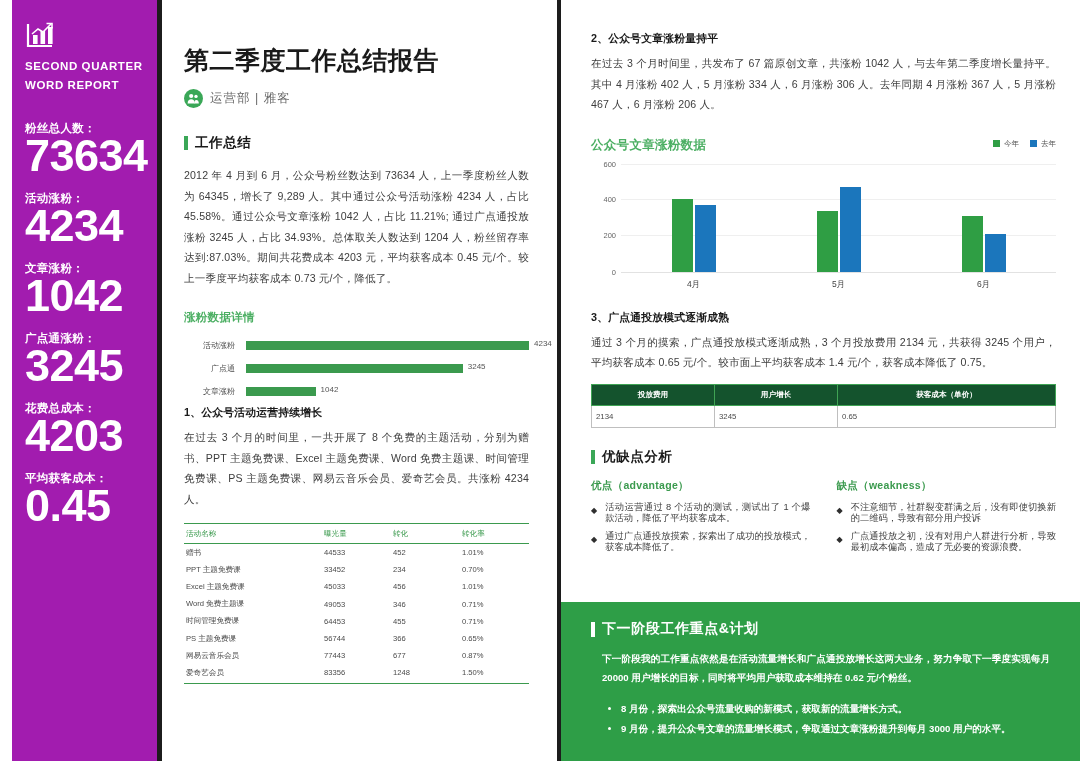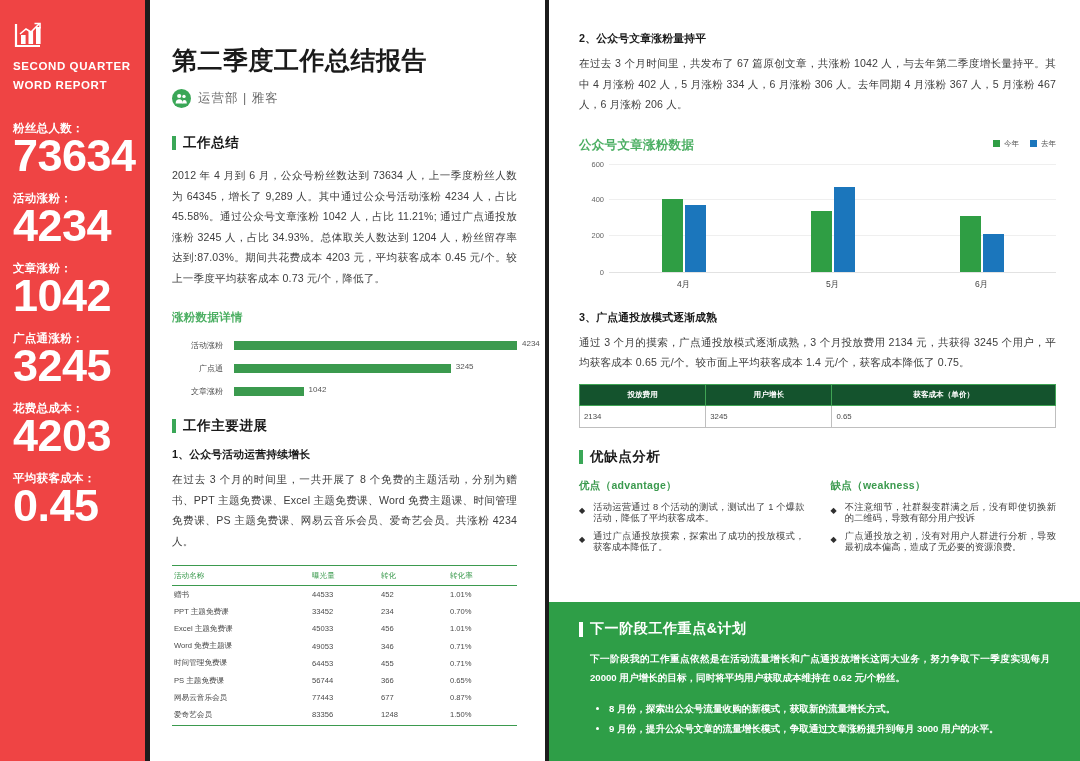--- a/index.html
+++ b/index.html
@@ -19,25 +19,26 @@
     width: 1080px;
     height: 761px;
     display: flex;
     background: #ffffff;
   }
 
   
   .sidebar {
     width: 145px;
     min-width: 145px;
-    background: #ef4444;
+    background: #a21caf;
     color: #ffffff;
     padding: 22px 0 0 13px;
     box-sizing: border-box;
     position: relative;
+    margin-left: 12px;
   }
   .logo-icon {
     width: 30px;
     height: 26px;
     margin-bottom: 9px;
   }
   .brand-line {
     font-size: 11.5px;
     font-weight: bold;
     letter-spacing: 0.6px;
@@ -528,24 +529,20 @@
 
         <div class="hrow">
           <div class="hrow-label">文章涨粉</div>
           <div class="hrow-track">
             <span class="hbar" style="width:24.6%"></span>
             <span class="hrow-val" style="left:24.6%">1042</span>
           </div>
         </div>
       </div>
 
-      <div class="sec-head" style="margin-top:18px">
-        <span class="sec-bar"></span>
-        <span class="sec-head-text">工作主要进展</span>
-      </div>
 
       <div class="sub-head" style="margin-top:2px">1、公众号活动运营持续增长</div>
       <p class="body-text">在过去 3 个月的时间里，一共开展了 8 个免费的主题活动，分别为赠书、PPT 主题免费课、Excel 主题免费课、Word 免费主题课、时间管理免费课、PS 主题免费课、网易云音乐会员、爱奇艺会员。共涨粉 4234 人。</p>
 
       <table class="ltable">
         <thead>
           <tr>
             <th class="c0">活动名称</th>
             <th class="c1">曝光量</th>
             <th class="c2">转化</th>

